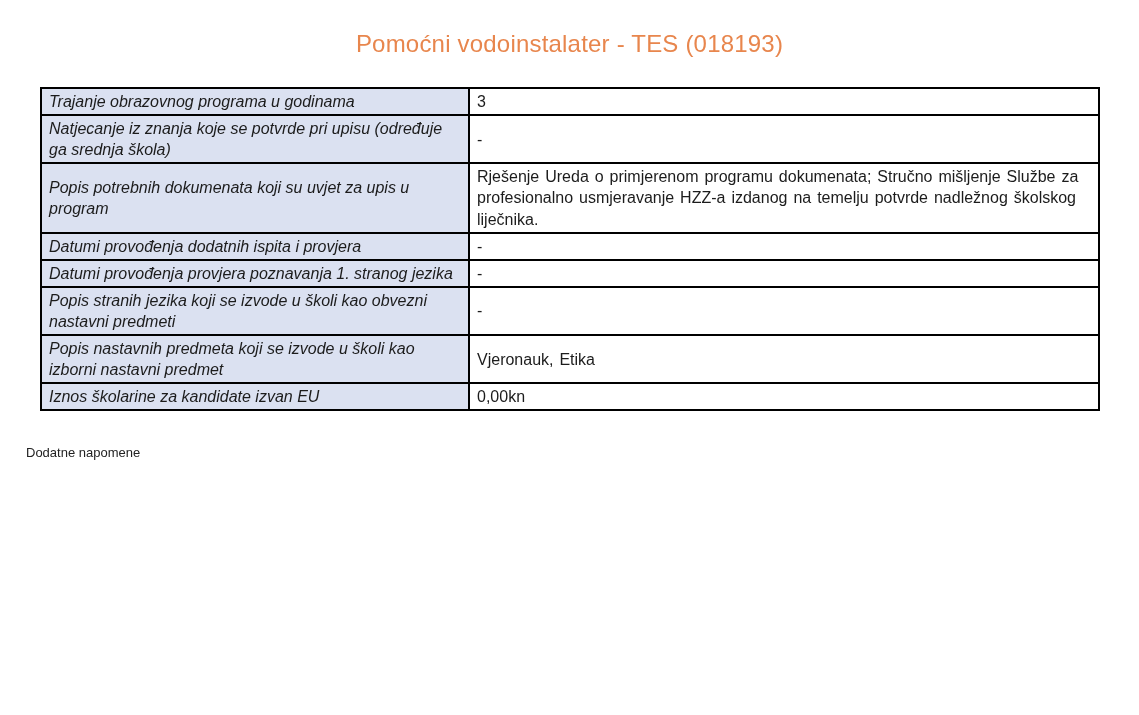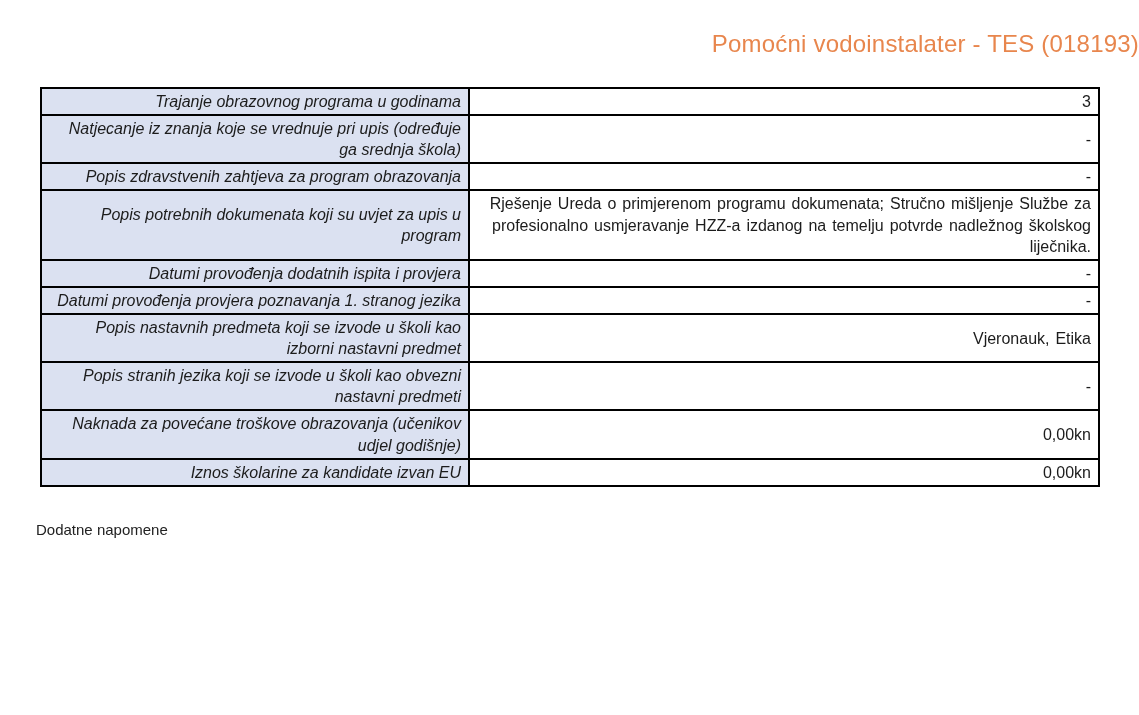--- a/index.html
+++ b/index.html
@@ -4,99 +4,90 @@
 <style>
   * { box-sizing: border-box; margin: 0; padding: 0; }
   html, body {
     width: 1139px;
     background: #ffffff;
     font-family: "Liberation Sans", "DejaVu Sans", sans-serif;
     color: #1c1c1c;
   }
   body { min-height: 715px; position: relative; }
   .page-title {
-    text-align: right;
+    text-align: center;
     margin-top: 30px;
     font-size: 24px;
     font-weight: 400;
     color: var(--title-color, #e8864d);
     letter-spacing: 0.2px;
   }
   table.details {
     border-collapse: collapse;
     margin: 29px 0 0 40px;
     width: 1060px;
     table-layout: fixed;
-    text-align: right;
   }
   table.details td {
     border: 2px solid var(--border-color, #000000);
     font-size: 16px;
     line-height: 1.32;
     vertical-align: middle;
     padding: 2px 7px;
   }
   td.label-cell {
     width: 428px;
     background: var(--label-bg, #dbe1f1);
     font-style: italic;
     font-size: 15.5px;
   }
   td.value-cell {
     background: #ffffff;
     word-spacing: 1.5px;
   }
   .footer-note {
-    margin: 34px 0 0 36px;
-    font-size: 15px;
+    margin: 34px 0 0 26px;
+    font-size: 13px;
     color: #222222;
   }
 </style>
 </head>
 <body>
 
 <h1 class="page-title">Pomoćni vodoinstalater - TES (018193)</h1>
 
 <table class="details">
   <tbody>
       <tr>
         <td class="label-cell">Trajanje obrazovnog programa u godinama</td>
         <td class="value-cell">3</td>
       </tr>
       <tr>
-        <td class="label-cell">Natjecanje iz znanja koje se vrednuje pri upis (određuje ga srednja škola)</td>
-        <td class="value-cell">-</td>
-      </tr>
-      <tr>
-        <td class="label-cell">Popis zdravstvenih zahtjeva za program obrazovanja</td>
+        <td class="label-cell">Natjecanje iz znanja koje se potvrde pri upisu (određuje ga srednja škola)</td>
         <td class="value-cell">-</td>
       </tr>
       <tr>
         <td class="label-cell">Popis potrebnih dokumenata koji su uvjet za upis u program</td>
         <td class="value-cell">Rješenje Ureda o primjerenom programu dokumenata; Stručno mišljenje Službe za profesionalno usmjeravanje HZZ-a izdanog na temelju potvrde nadležnog školskog liječnika.</td>
       </tr>
       <tr>
         <td class="label-cell">Datumi provođenja dodatnih ispita i provjera</td>
         <td class="value-cell">-</td>
       </tr>
       <tr>
         <td class="label-cell">Datumi provođenja provjera poznavanja 1. stranog jezika</td>
         <td class="value-cell">-</td>
       </tr>
       <tr>
-        <td class="label-cell">Popis nastavnih predmeta koji se izvode u školi kao izborni nastavni predmet</td>
-        <td class="value-cell">Vjeronauk, Etika</td>
-      </tr>
-      <tr>
         <td class="label-cell">Popis stranih jezika koji se izvode u školi kao obvezni nastavni predmeti</td>
         <td class="value-cell">-</td>
       </tr>
       <tr>
-        <td class="label-cell">Naknada za povećane troškove obrazovanja (učenikov udjel godišnje)</td>
-        <td class="value-cell">0,00kn</td>
+        <td class="label-cell">Popis nastavnih predmeta koji se izvode u školi kao izborni nastavni predmet</td>
+        <td class="value-cell">Vjeronauk, Etika</td>
       </tr>
       <tr>
         <td class="label-cell">Iznos školarine za kandidate izvan EU</td>
         <td class="value-cell">0,00kn</td>
       </tr>
     </tbody>
 </table>
 
 <div class="footer-note">Dodatne napomene</div>
 

